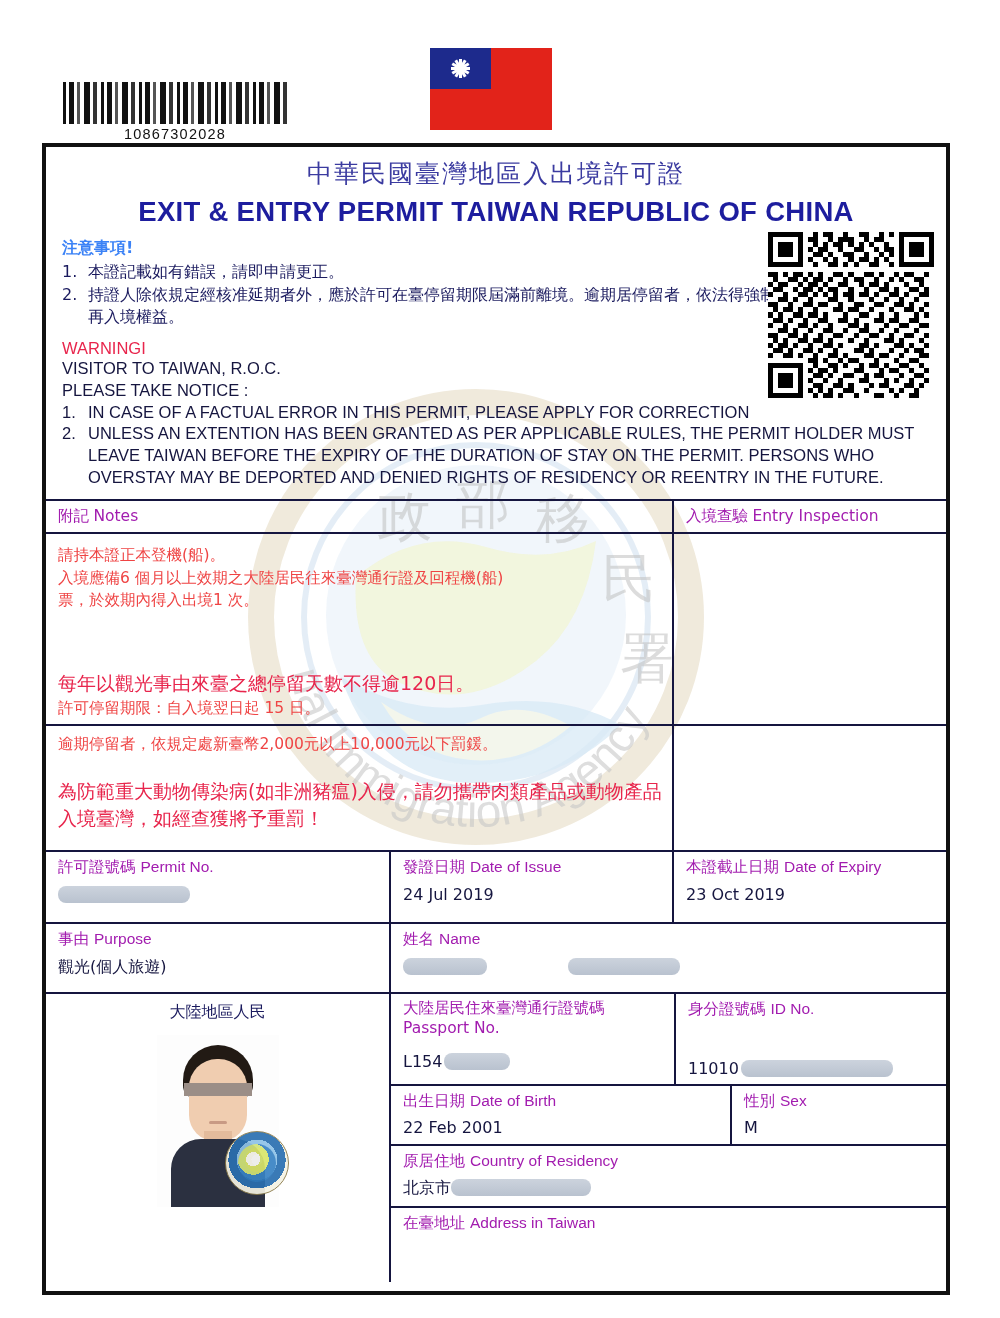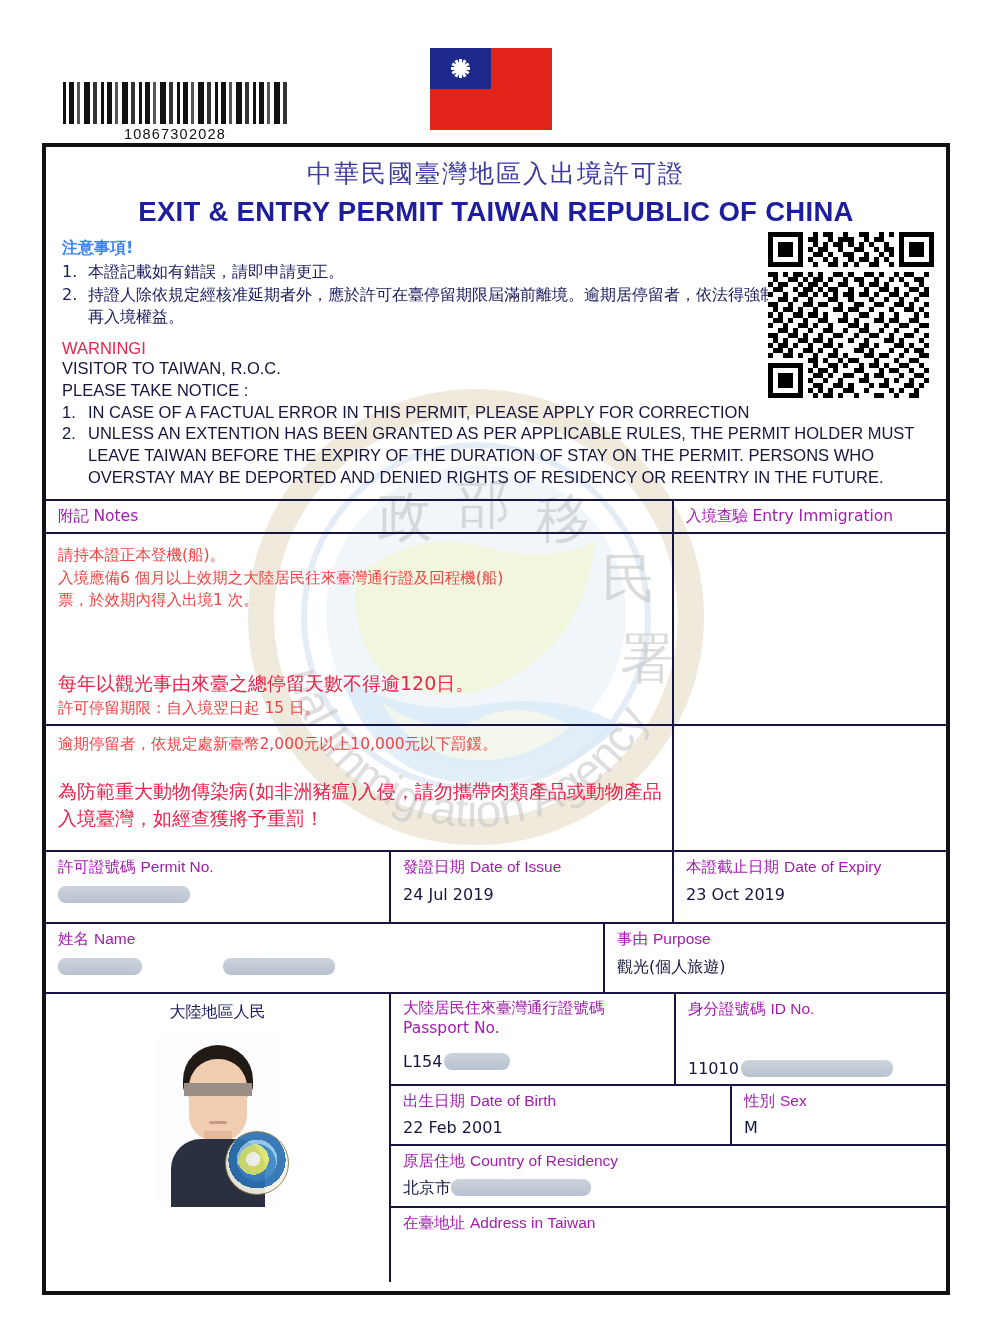--- a/index.html
+++ b/index.html
@@ -655,21 +655,21 @@
       <div style="height:10px"></div>
     </div>
 
     <div class="row">
       <div class="cell" style="width:626px;padding:6px 0 6px 12px">
         <span class="lbl">附記</span>
         <span class="lbl en">Notes</span>
       </div>
       <div class="cell" style="flex:1;padding:6px 0 6px 12px">
         <span class="lbl">入境查驗</span>
-        <span class="lbl en">Entry Immigration</span>
+        <span class="lbl en">Entry Inspection</span>
       </div>
     </div>
 
     <div class="row">
       <div class="cell" style="width:626px;height:190px;padding:10px 0 0 12px">
         <div class="cntext">請持本證正本登機(船)。</div>
         <div class="cntext">入境應備6 個月以上效期之大陸居民往來臺灣通行證及回程機(船)</div>
         <div class="cntext">票，於效期內得入出境1 次。</div>
         <div style="height:58px"></div>
         <div class="redtext">每年以觀光事由來臺之總停留天數不得逾120日。</div>
@@ -700,32 +700,32 @@
         <div class="val">24 Jul 2019</div>
       </div>
       <div class="cell" style="flex:1;padding:5px 0 0 12px">
         <div class="lbl"><span>本證截止日期</span>
           <span class="en">Date of Expiry</span></div>
         <div class="val">23 Oct 2019</div>
       </div>
     </div>
 
     <div class="row">
+      <div class="cell" style="width:343px;height:68px;padding:5px 0 0 12px">
+        <div class="lbl"><span>事由</span>
+          <span class="en">Purpose</span></div>
+        <div class="val">觀光(個人旅遊)</div>
+      </div>
       <div class="cell" style="flex:1;padding:5px 0 0 12px">
         <div class="lbl"><span>姓名</span>
           <span class="en">Name</span></div>
         <div class="val">
           <span class="redact" style="width:84px"></span>
           <span class="redact" style="width:112px;margin-left:76px"></span>
         </div>
-      </div>
-      <div class="cell" style="width:343px;height:68px;padding:5px 0 0 12px">
-        <div class="lbl"><span>事由</span>
-          <span class="en">Purpose</span></div>
-        <div class="val">觀光(個人旅遊)</div>
       </div>
     </div>
 
     <div class="row" style="border-bottom:0">
 
       <div class="cell" id="photo-cell">
         <div id="photo-title">大陸地區人民</div>
         <div id="photo-wrap">
           <div id="photo">
             <div id="ph-hair"></div>

